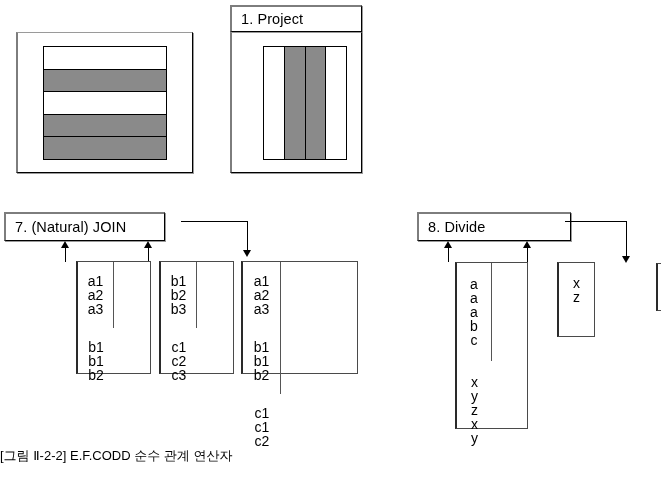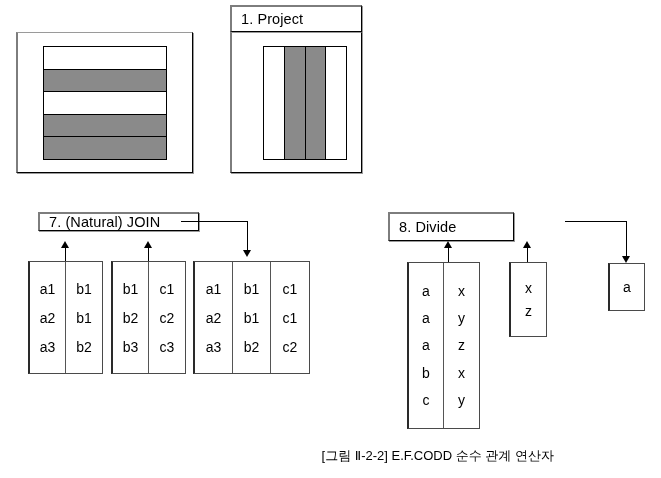--- a/index.html
+++ b/index.html
@@ -73,21 +73,22 @@
   .col:last-child{border-right:none;}
 
   
   .rel{
     position:absolute;
     box-sizing:border-box;
     border:1px solid #4a4a4a;
     border-left:2px solid #2a2a2a;
     background:#ffffff;
     display:flex;
-    flex-direction:row;
+    flex-direction:column;
+    margin-left:48px;
   }
   .relcol{
     box-sizing:border-box;
     border-right:1px solid #555;
     display:flex;
     flex-direction:column;
     justify-content:space-around;
     align-items:center;
   }
   .relcol:last-child{border-right:none;}
@@ -112,21 +113,21 @@
     width:0;height:0;
     border-left:4px solid transparent;
     border-right:4px solid transparent;
     border-top:7px solid #000;
   }
 
   
   .caption{
     position:absolute;
     left:0;top:447px;width:554px;
-    text-align:right;
+    text-align:left;
     font-size:13px;
     white-space:nowrap;
   }
 </style>
 </head>
 <body>
 
 <div class="stage">
 
   <div class="panel" style="left:16px;top:32px;width:177px;height:141px;"></div>
@@ -144,21 +145,21 @@
   </div>
   <div class="panel" style="left:230px;top:32px;width:132px;height:141px;"></div>
 
   <div class="colbox" style="left:263px;top:46px;width:84px;height:114px;">
     <div class="col" style="background:#ffffff;"></div>
     <div class="col" style="background:#8a8a8a;"></div>
     <div class="col" style="background:#8a8a8a;"></div>
     <div class="col" style="background:#ffffff;"></div>
   </div>
 
-  <div class="titlebox" style="left:38px;top:212px;width:161px;height:19px;">
+  <div class="titlebox" style="left:4px;top:212px;width:161px;height:29px;">
     <span>7. (Natural) JOIN</span>
   </div>
 
   <div class="hline" style="left:181px;top:221px;width:67px;"></div>
   <div class="vline" style="left:247px;top:221px;height:31px;"></div>
   <div class="arrow-down" style="left:243px;top:250px;"></div>
 
   <div class="vline" style="left:65px;top:248px;height:14px;"></div>
   <div class="arrow-up" style="left:61px;top:241px;"></div>
 
@@ -202,21 +203,21 @@
       <div class="cell">b1</div>
       <div class="cell">b2</div>
     </div>
     <div class="relcol" style="width:33.33%;padding:12px 0;">
       <div class="cell">c1</div>
       <div class="cell">c1</div>
       <div class="cell">c2</div>
     </div>
   </div>
 
-  <div class="titlebox" style="left:388px;top:212px;width:126px;height:29px;">
+  <div class="titlebox" style="left:417px;top:212px;width:154px;height:29px;">
     <span>8. Divide</span>
   </div>
 
   <div class="hline" style="left:565px;top:221px;width:62px;"></div>
   <div class="vline" style="left:626px;top:221px;height:37px;"></div>
   <div class="arrow-down" style="left:622px;top:256px;"></div>
 
   <div class="vline" style="left:448px;top:248px;height:14px;"></div>
   <div class="arrow-up" style="left:444px;top:241px;"></div>
 

